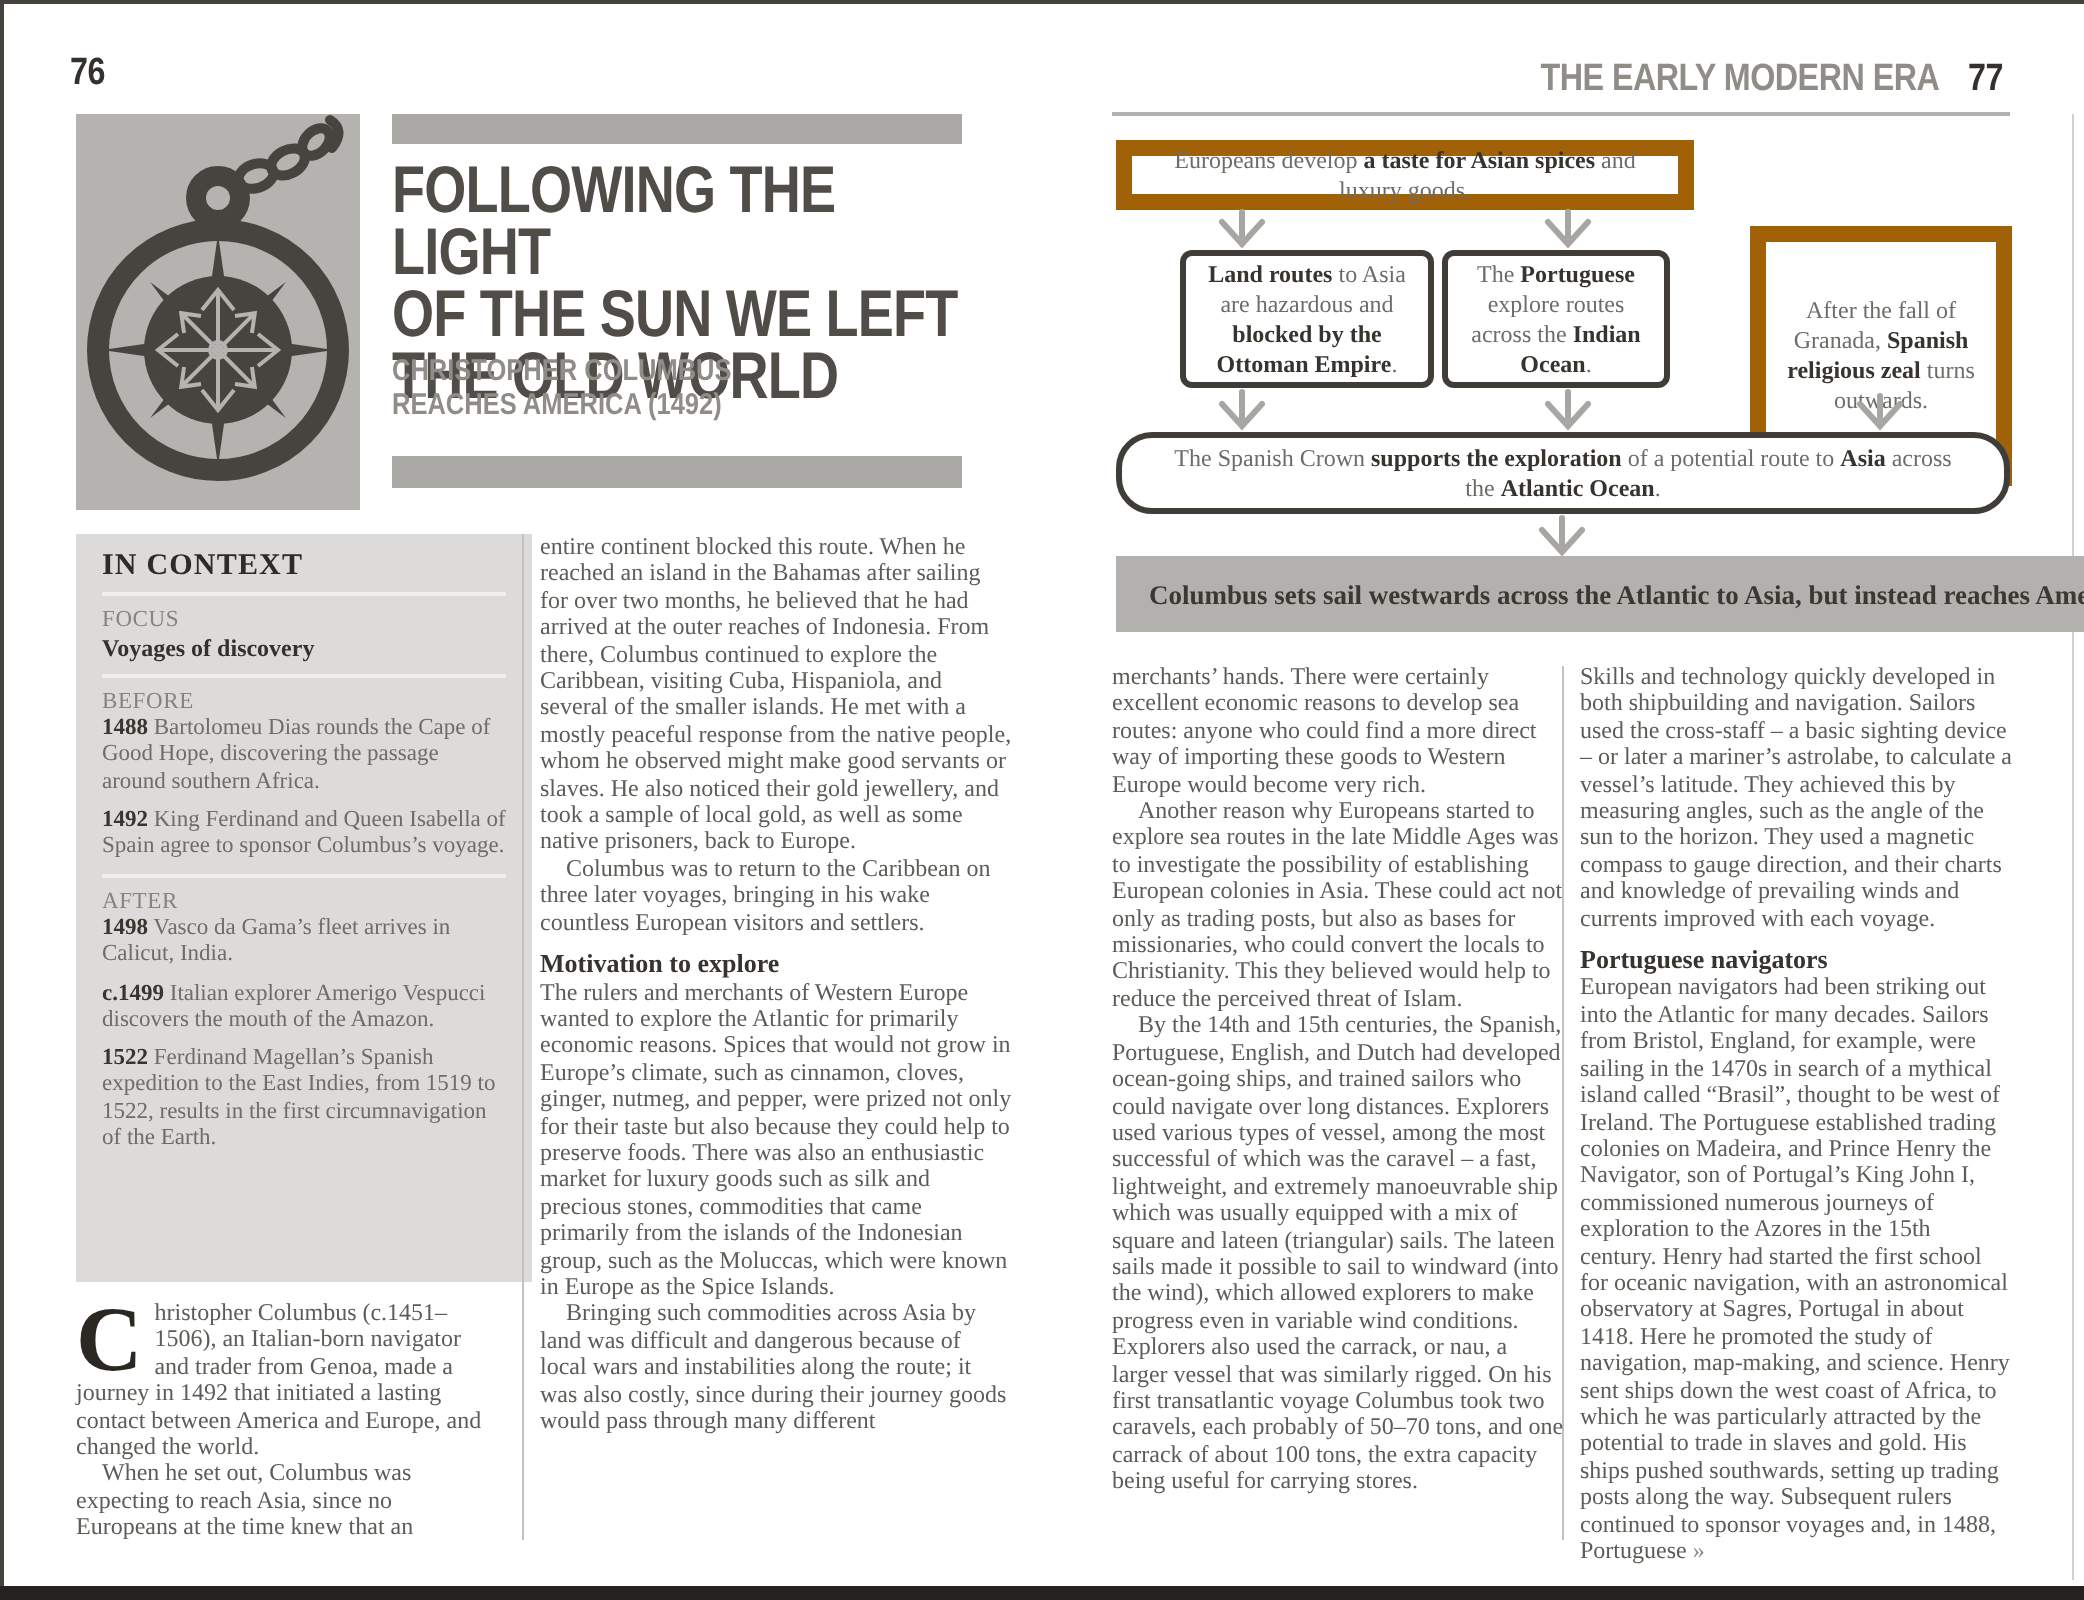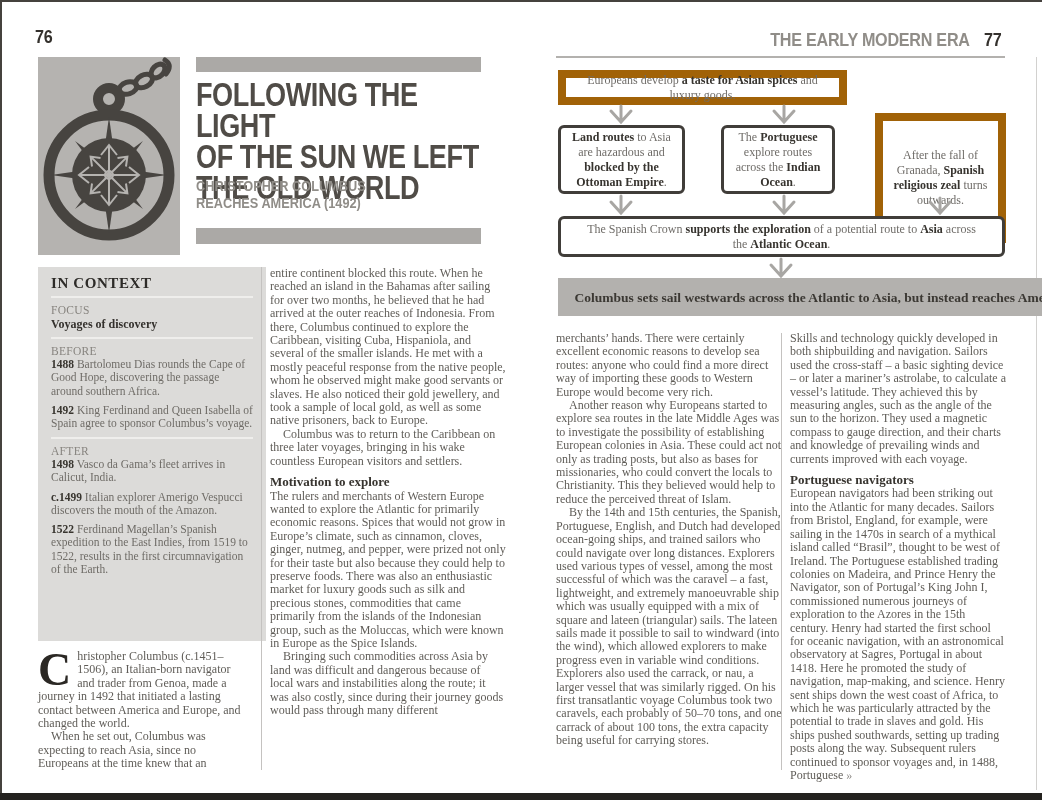--- a/index.html
+++ b/index.html
@@ -160,29 +160,29 @@
 <div class="abs rule-r"></div>
 
 <div class="abs fbox grayb" style="left:558px;top:70px;width:289px;height:35px;padding:2px 14px;">
   <div><span>Europeans develop </span><span class="rb">a taste for Asian spices</span><span> and luxury goods.</span></div>
 </div>
 
 <div class="abs fbox grayb" style="left:875px;top:66px;width:131px;height:130px;padding:6px 8px;margin-top:47px;">
   <div><span>After the fall of Granada, </span><span class="rb">Spanish religious zeal</span><span> turns outwards.</span></div>
 </div>
 
-<div class="abs fbox darkb" style="left:558px;top:125px;width:127px;height:69px;padding:2px 6px;">
+<div class="abs fbox darkb" style="left:590px;top:125px;width:127px;height:69px;padding:2px 6px;">
   <div><span class="rb">Land routes</span><span> to Asia are hazardous and </span><span class="rb">blocked by the Ottoman Empire</span><span>.</span></div>
 </div>
 
 <div class="abs fbox darkb" style="left:721px;top:125px;width:114px;height:69px;padding:2px 6px;">
   <div><span>The </span><span class="rb">Portuguese</span><span> explore routes across the </span><span class="rb">Indian Ocean</span><span>.</span></div>
 </div>
 
-<div class="abs fbox darkb" style="left:558px;top:216px;width:447px;height:41px;padding:2px 20px;">
+<div class="abs fbox darkb" style="left:558px;top:216px;width:447px;height:41px;padding:2px 20px;border-radius:18px;">
   <div><span>The Spanish Crown </span><span class="rb">supports the exploration</span><span> of a potential route to </span><span class="rb">Asia</span><span> across the </span><span class="rb">Atlantic Ocean</span><span>.</span></div>
 </div>
 
 <svg class="abs" style="left:550px;top:60px;" width="460" height="260" viewBox="0 0 460 260">
   <g stroke="#a8a6a3" stroke-width="3" fill="none" stroke-linecap="round">
     <path d="M71 46 V58 M61 51 L71 62 L81 51"></path>
     <path d="M234 46 V58 M224 51 L234 62 L244 51"></path>
     <path d="M71 136 V149 M61 142 L71 153 L81 142"></path>
     <path d="M234 136 V149 M224 142 L234 153 L244 142"></path>
     <path d="M390 138 V149 M380 142 L390 153 L400 142"></path>

